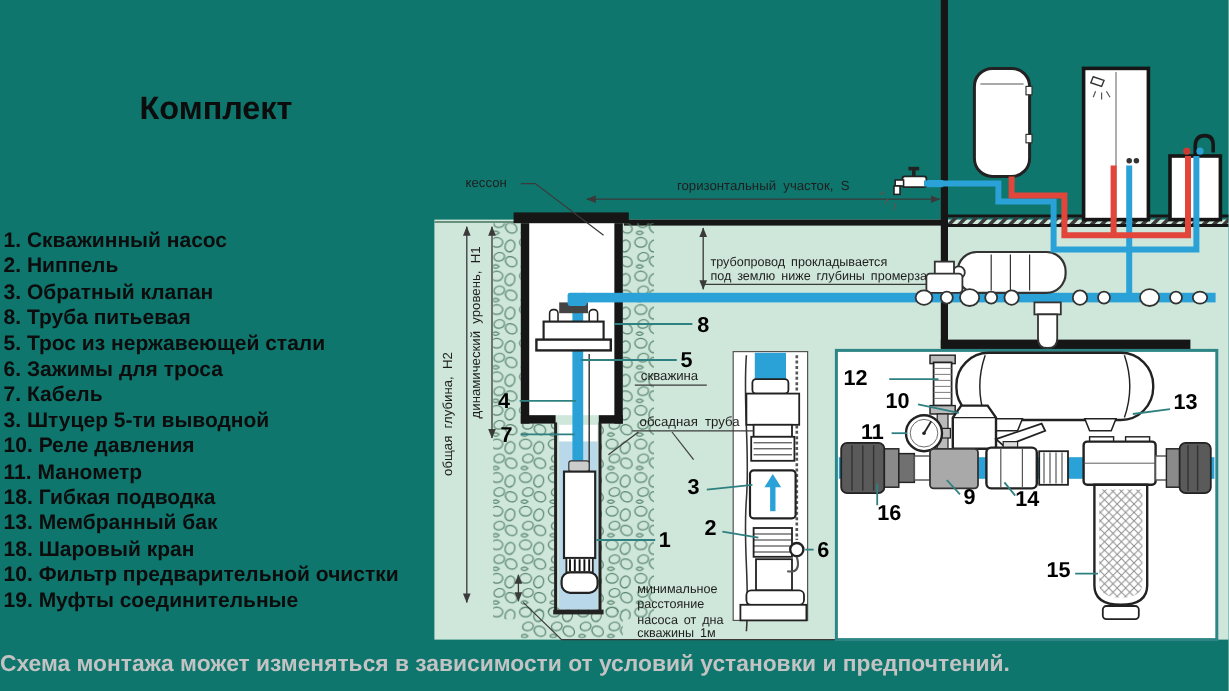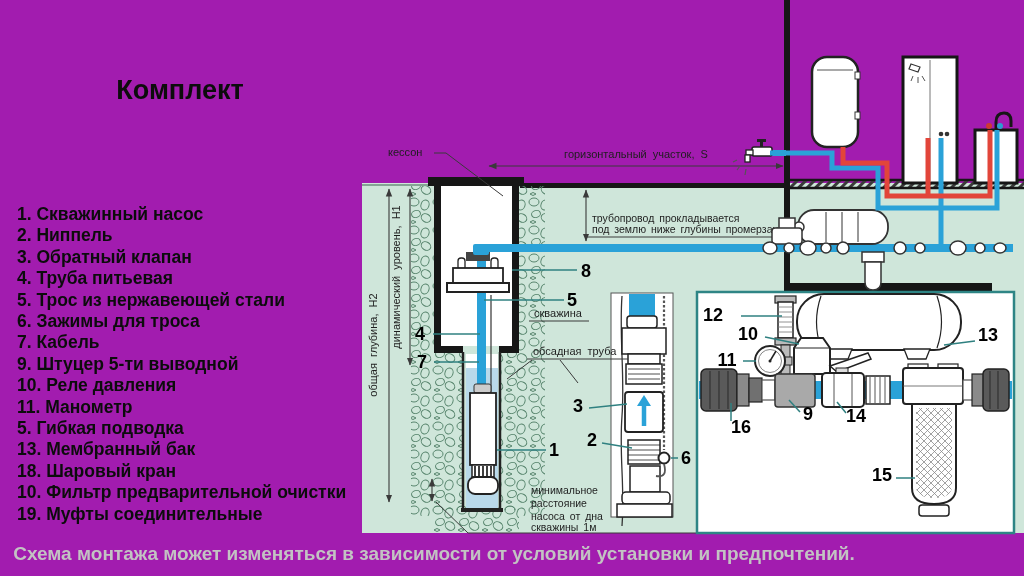--- a/index.html
+++ b/index.html
@@ -1,22 +1,22 @@
 <!DOCTYPE html>
 <html><head>
 <meta charset="utf-8">
 <style>
   html,body{margin:0;padding:0;background:#fff;}
-  .stage{position:relative;width:1024px;height:576px;overflow:hidden;background:#a21caf;
+  .stage{position:relative;width:1024px;height:576px;overflow:hidden;background:#0f766e;
          font-family:"Liberation Sans",sans-serif;}
   .title{position:absolute;left:10px;top:74px;width:340px;text-align:center;
          font-size:27px;font-weight:bold;line-height:32px;color:#0c0c0c;}
-  .legend{position:absolute;left:3px;top:190px;width:358px;margin:14px;padding:0;list-style:none;}
+  .legend{position:absolute;left:3px;top:190px;width:358px;margin:0;padding:0;list-style:none;}
   .legend li{font-size:17.5px;font-weight:bold;line-height:21.4px;color:#0c0c0c;white-space:nowrap;}
-  .footer{position:absolute;left:0;top:543px;width:868px;text-align:center;
+  .footer{position:absolute;left:0;top:543px;width:868px;text-align:left;
           font-size:19px;font-weight:bold;color:#c3c3c3;}
   svg.diagram{position:absolute;left:360px;top:0;}
   svg text{font-family:"Liberation Sans",sans-serif;}
   .lbl{font-size:11px;fill:#1e1e1e;word-spacing:3px;}
   .lbl-sm{font-size:10.5px;fill:#1e1e1e;word-spacing:2px;}
   .callout{font-size:18px;font-weight:bold;fill:#000;}
   .dim{stroke:#3a3a3a;stroke-width:1.1;fill:none;}
   .leader{stroke:#2f8080;stroke-width:1.5;fill:none;}
   .thin{stroke:#3a3a3a;stroke-width:1;fill:none;}
 </style>
@@ -26,28 +26,28 @@
 <div class="stage">
 
   <div class="title">
     <div>Комплект</div>
   </div>
 
   <ol class="legend">
     <li>1. Скважинный насос</li>
     <li>2. Ниппель</li>
     <li>3. Обратный клапан</li>
-    <li>4. Труба питьевая</li>
+    <li>8. Труба питьевая</li>
     <li>5. Трос из нержавеющей стали</li>
     <li>6. Зажимы для троса</li>
     <li>7. Кабель</li>
-    <li>9. Штуцер 5-ти выводной</li>
+    <li>3. Штуцер 5-ти выводной</li>
     <li>10. Реле давления</li>
     <li>11. Манометр</li>
-    <li>5. Гибкая подводка</li>
+    <li>18. Гибкая подводка</li>
     <li>13. Мембранный бак</li>
     <li>18. Шаровый кран</li>
     <li>10. Фильтр предварительной очистки</li>
     <li>19. Муфты соединительные</li>
   </ol>
 
   <svg class="diagram" width="664" height="540" viewBox="360 0 664 540">
     <defs>
       <pattern id="gravel" width="24" height="28" patternUnits="userSpaceOnUse">
         <g stroke="#55836b" stroke-width="1" fill="none">

